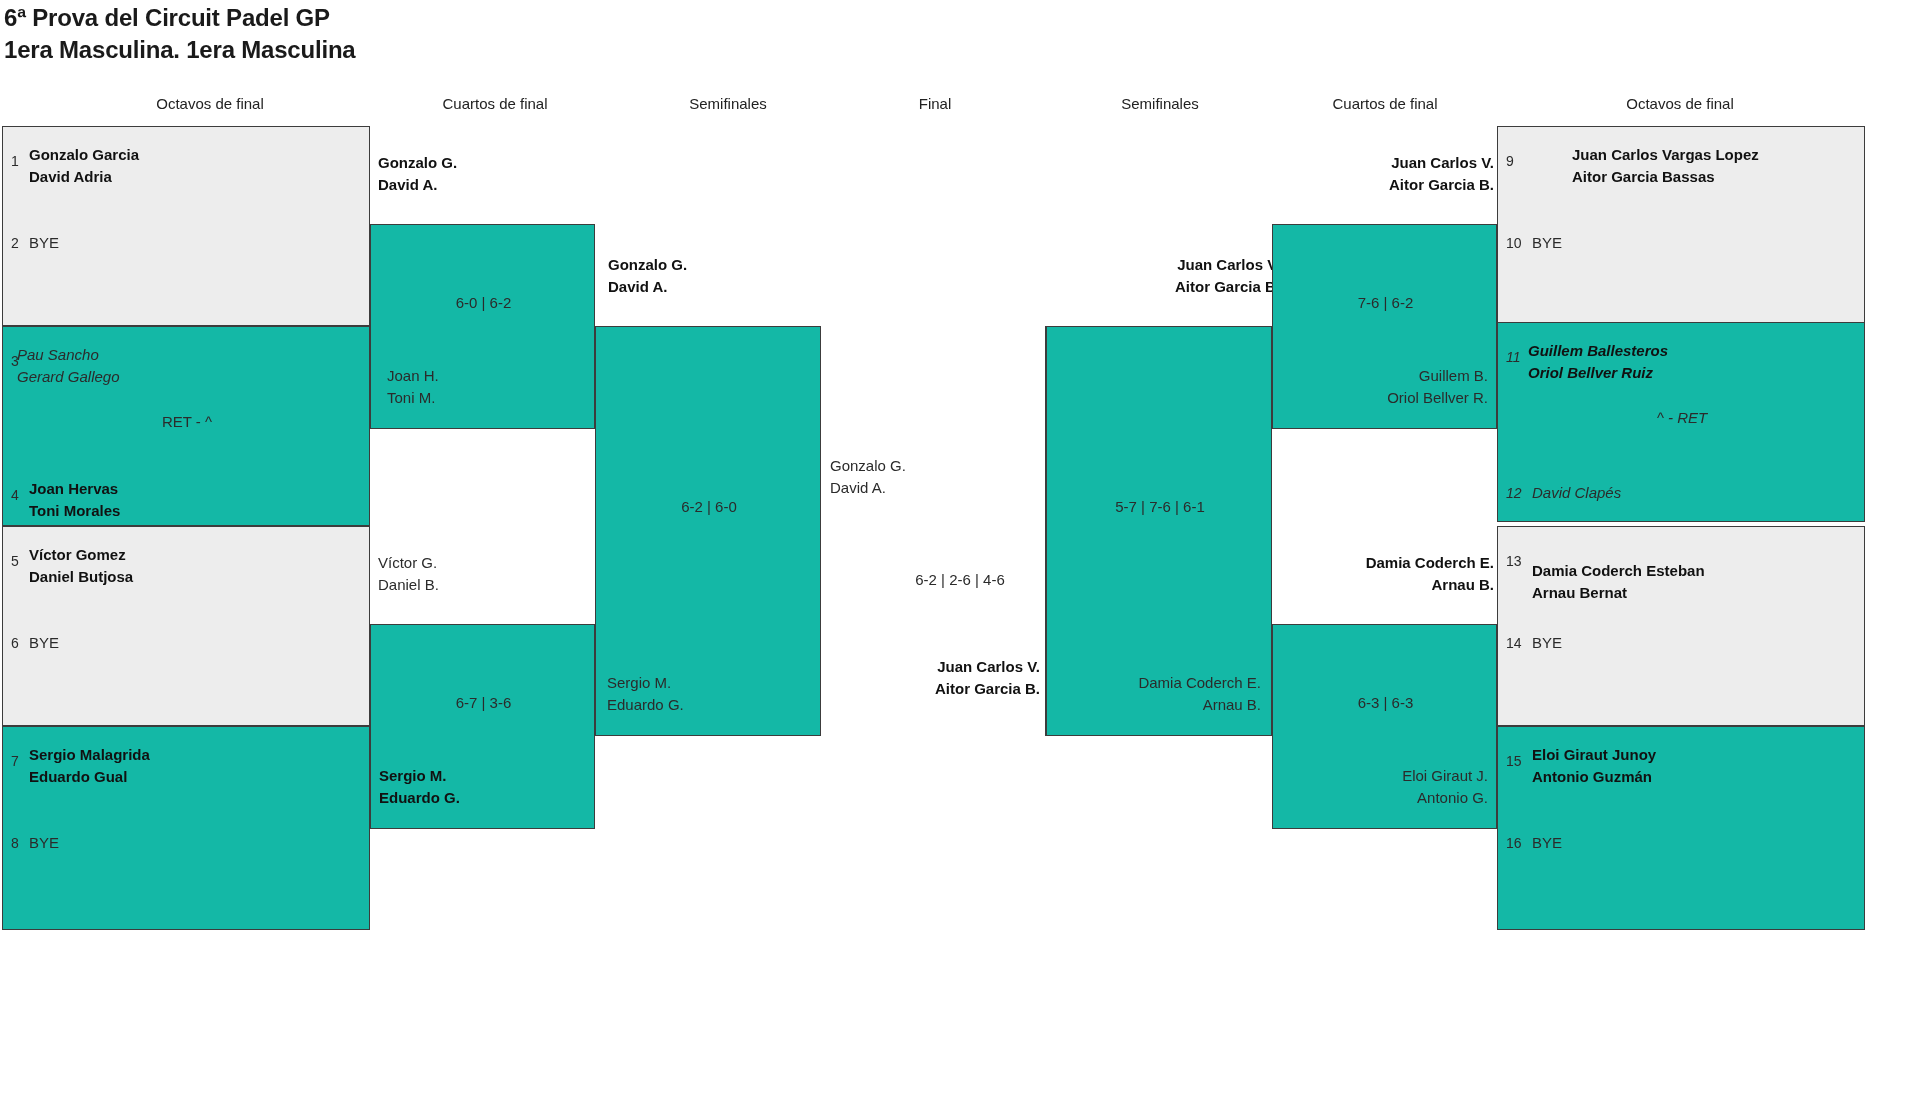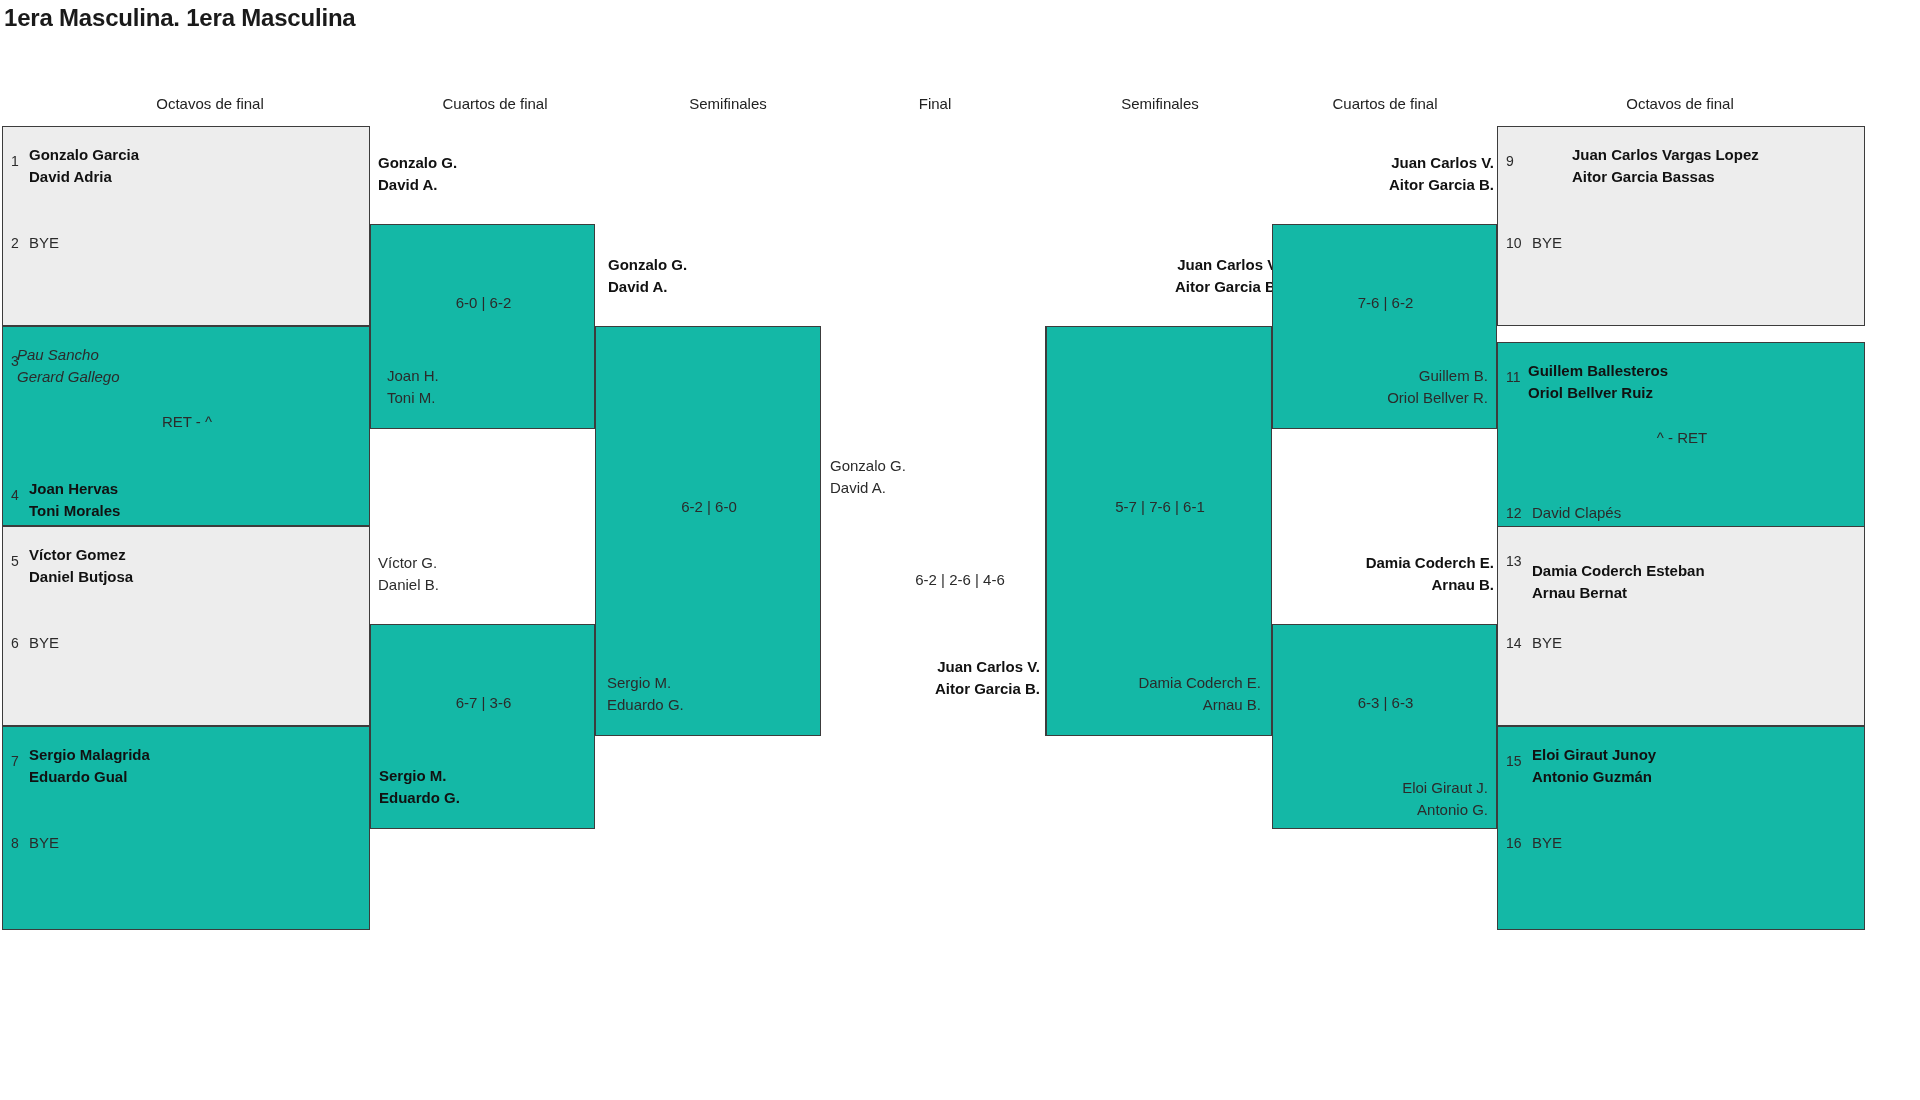--- a/index.html
+++ b/index.html
@@ -49,20 +49,21 @@
     text-align: center; white-space: nowrap;
   }
   .vline { position: absolute; background: #3c3c3c; width: 1px; }
 </style>
 </head>
 <body>
 
 <div id="root">
 
   <div class="title-block">
+    <div class="title-line1">6ª Prova del Circuit Padel GP</div>
     <div class="title-line2">1era Masculina. 1era Masculina</div>
   </div>
 
 
   <div class="round-hdr" style="left:60px;  width:300px;">Octavos de final</div>
   <div class="round-hdr" style="left:345px; width:300px;">Cuartos de final</div>
   <div class="round-hdr" style="left:578px; width:300px;">Semifinales</div>
   <div class="round-hdr" style="left:785px; width:300px;">Final</div>
   <div class="round-hdr" style="left:1010px;width:300px;">Semifinales</div>
   <div class="round-hdr" style="left:1235px;width:300px;">Cuartos de final</div>
@@ -182,37 +183,37 @@
       <div>Oriol Bellver R.</div>
     </div>
   </div>
 
   <div class="names win r" style="left:1272px; top:552px; width:222px;">
     <div>Damia Coderch E.</div>
     <div>Arnau B.</div>
   </div>
   <div class="box" style="left:1272px; top:624px; width:225px; height:205px;">
     <div class="score" style="left:0; top:68px; width:225px;">6-3 | 6-3</div>
-    <div class="names r" style="left:0; top:140px; width:215px;margin-top:12px;">
+    <div class="names r" style="left:0; top:140px; width:215px;">
       <div>Eloi Giraut J.</div>
       <div>Antonio G.</div>
     </div>
   </div>
 
   <div class="box shaded" style="left:1497px; top:126px; width:368px; height:200px;">
     <div class="seed" style="left:8px;  top:26px;">9</div>
     <div class="names win" style="left:30px; top:17px;margin-left:44px;">
       <div>Juan Carlos Vargas Lopez</div>
       <div>Aitor Garcia Bassas</div>
     </div>
     <div class="seed" style="left:8px;  top:108px;">10</div>
     <div class="bye" style="left:34px; top:106px;">BYE</div>
   </div>
 
-  <div class="box" style="left:1497px; top:342px; width:368px; height:200px;">
+  <div class="box" style="left:1497px; top:322px; width:368px; height:200px;font-style:italic;">
     <div class="seed" style="left:8px;  top:26px;">11</div>
     <div class="names win" style="left:30px; top:17px;">
       <div>Guillem Ballesteros</div>
       <div>Oriol Bellver Ruiz</div>
     </div>
     <div class="score" style="left:0px; top:85px; width:368px;">^ - RET</div>
     <div class="seed" style="left:8px;  top:162px;">12</div>
     <div class="bye" style="left:34px; top:160px;">David Clapés</div>
   </div>
 

